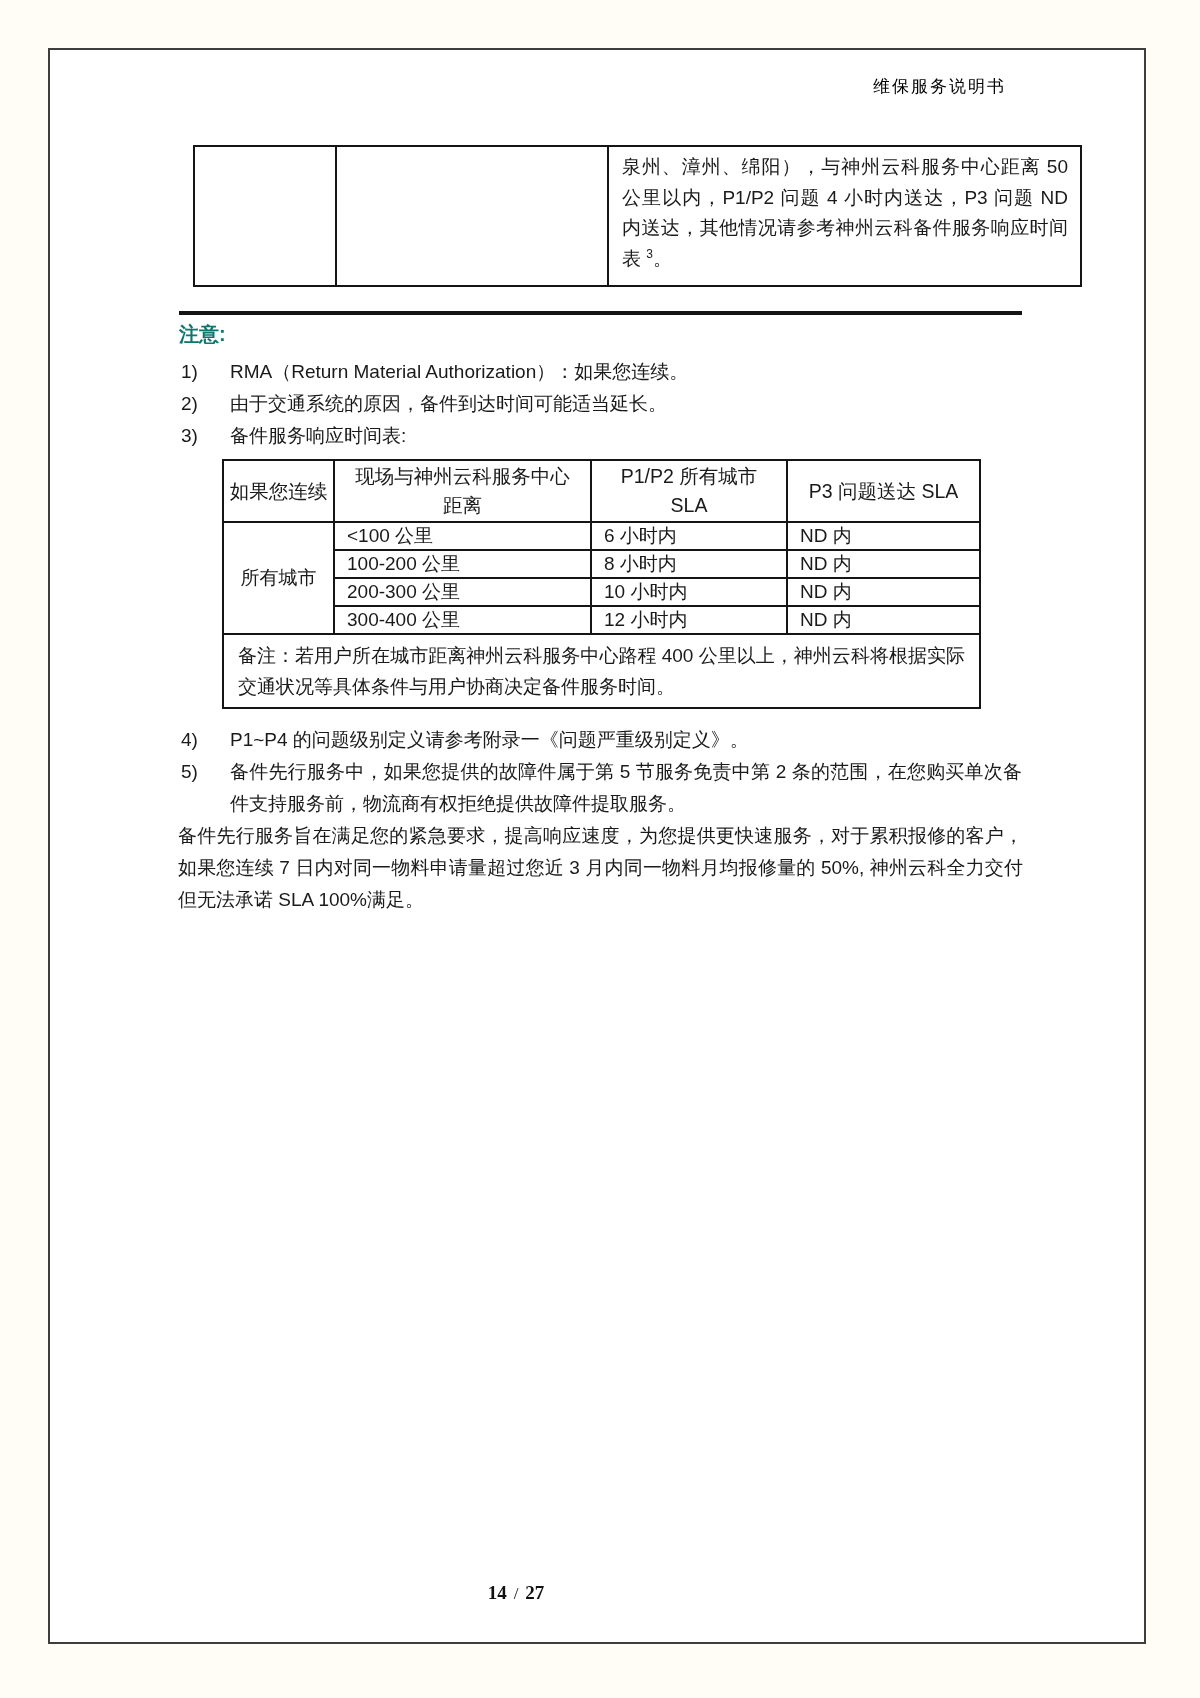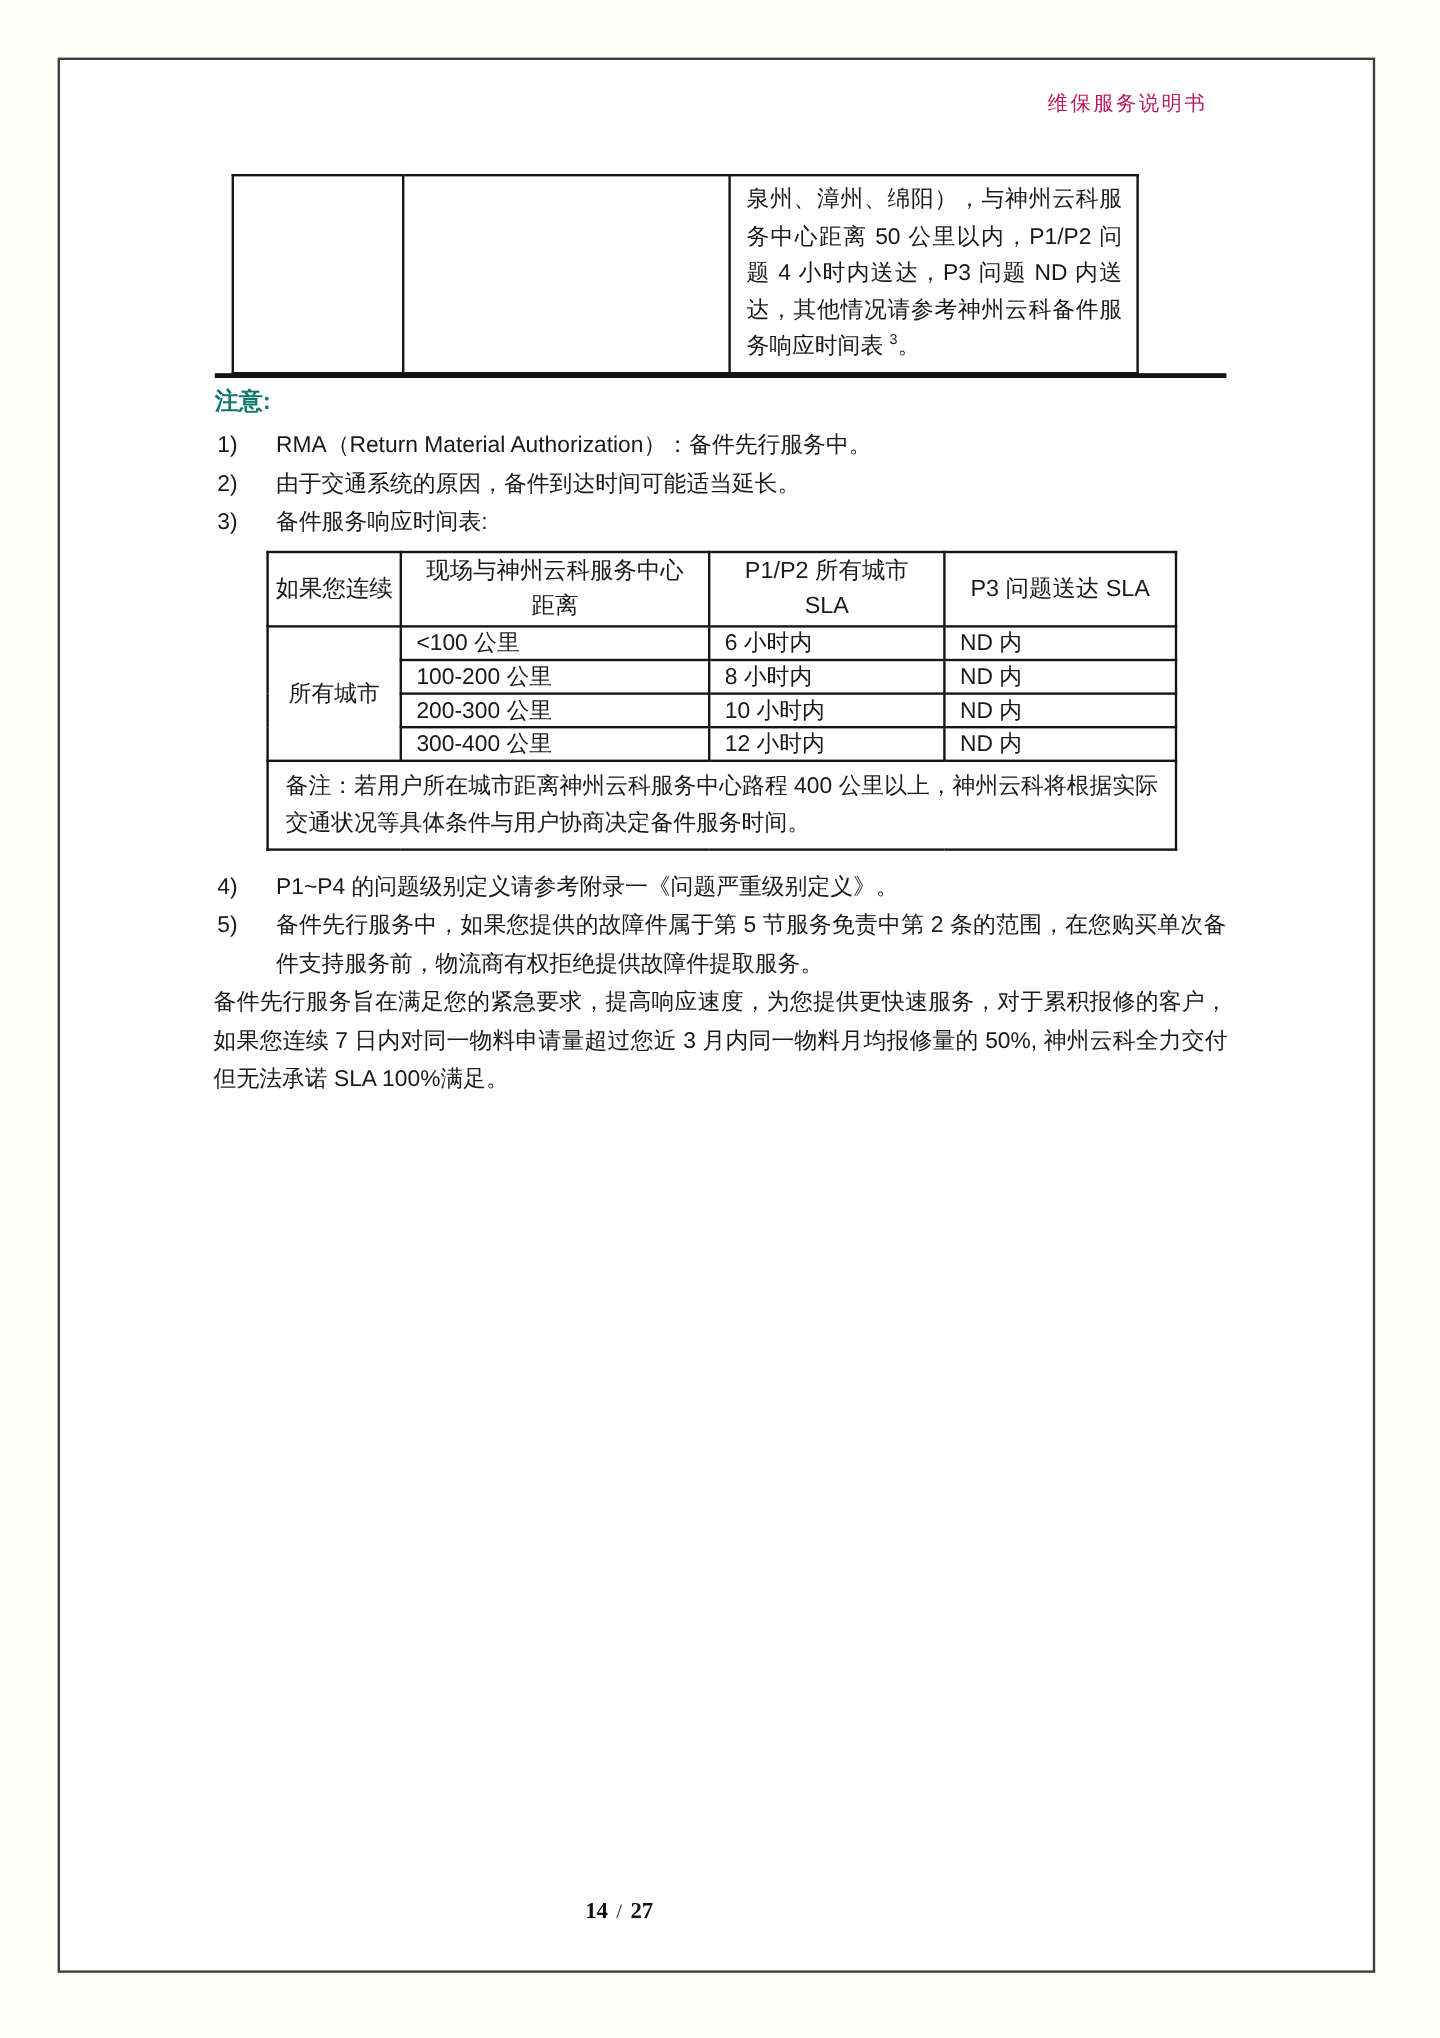--- a/index.html
+++ b/index.html
@@ -8,34 +8,34 @@
     background:#fffdf6;
     font-family:"Liberation Sans",sans-serif;
     color:#1a1a1a;
   }
   .page-frame{
     position:absolute;left:48px;top:48px;width:1098px;height:1596px;
     background:#ffffff;border:2px solid #3e3e3e;box-sizing:border-box;
   }
   .header-title{
     position:absolute;top:75px;right:194px;
-    font-family:"Liberation Serif",serif;font-size:17px;color:#be185d;
+    font-family:"Liberation Serif",serif;font-size:17px;color:#000000;
     letter-spacing:2px;
   }
   
   table{border-collapse:collapse;}
   .continued-table{
     position:absolute;left:193px;top:145px;table-layout:fixed;
   }
   .continued-table td{
     border:2px solid #151515;vertical-align:top;box-sizing:border-box;
   }
   .ct-c1{width:142px;}
   .ct-c2{width:272px;}
-  .ct-c3{width:340px;height:140px;padding:5px 12px 5px 13px;
+  .ct-c3{width:473px;height:140px;padding:5px 12px 5px 13px;
     font-size:19px;line-height:30.5px;text-align:justify;text-justify:inter-ideograph;border-radius:29px;}
   .ct-c3 sup{font-size:12px;line-height:0;}
   .section-divider{
     position:absolute;left:179px;top:311px;width:843px;height:4px;background:#141414;
   }
   .notice-heading{
     position:absolute;left:179px;top:321px;font-size:20px;font-weight:bold;color:#0f766e;
   }
   .list-item{
     position:absolute;left:181px;width:841px;display:flex;align-items:flex-start;
@@ -97,21 +97,21 @@
     </tr>
   </tbody>
 </table>
 
 <div class="section-divider"></div>
 
 <div class="notice-heading">注意:</div>
 
 <div class="list-item li-1">
   <span class="num">1)</span>
-  <div class="txt">RMA（Return Material Authorization）：备件先行服务中。</div>
+  <div class="txt">RMA（Return Material Authorization）：如果您连续。</div>
 </div>
 <div class="list-item li-2">
   <span class="num">2)</span>
   <div class="txt">由于交通系统的原因，备件到达时间可能适当延长。</div>
 </div>
 <div class="list-item li-3">
   <span class="num">3)</span>
   <div class="txt">备件服务响应时间表:</div>
 </div>
 

